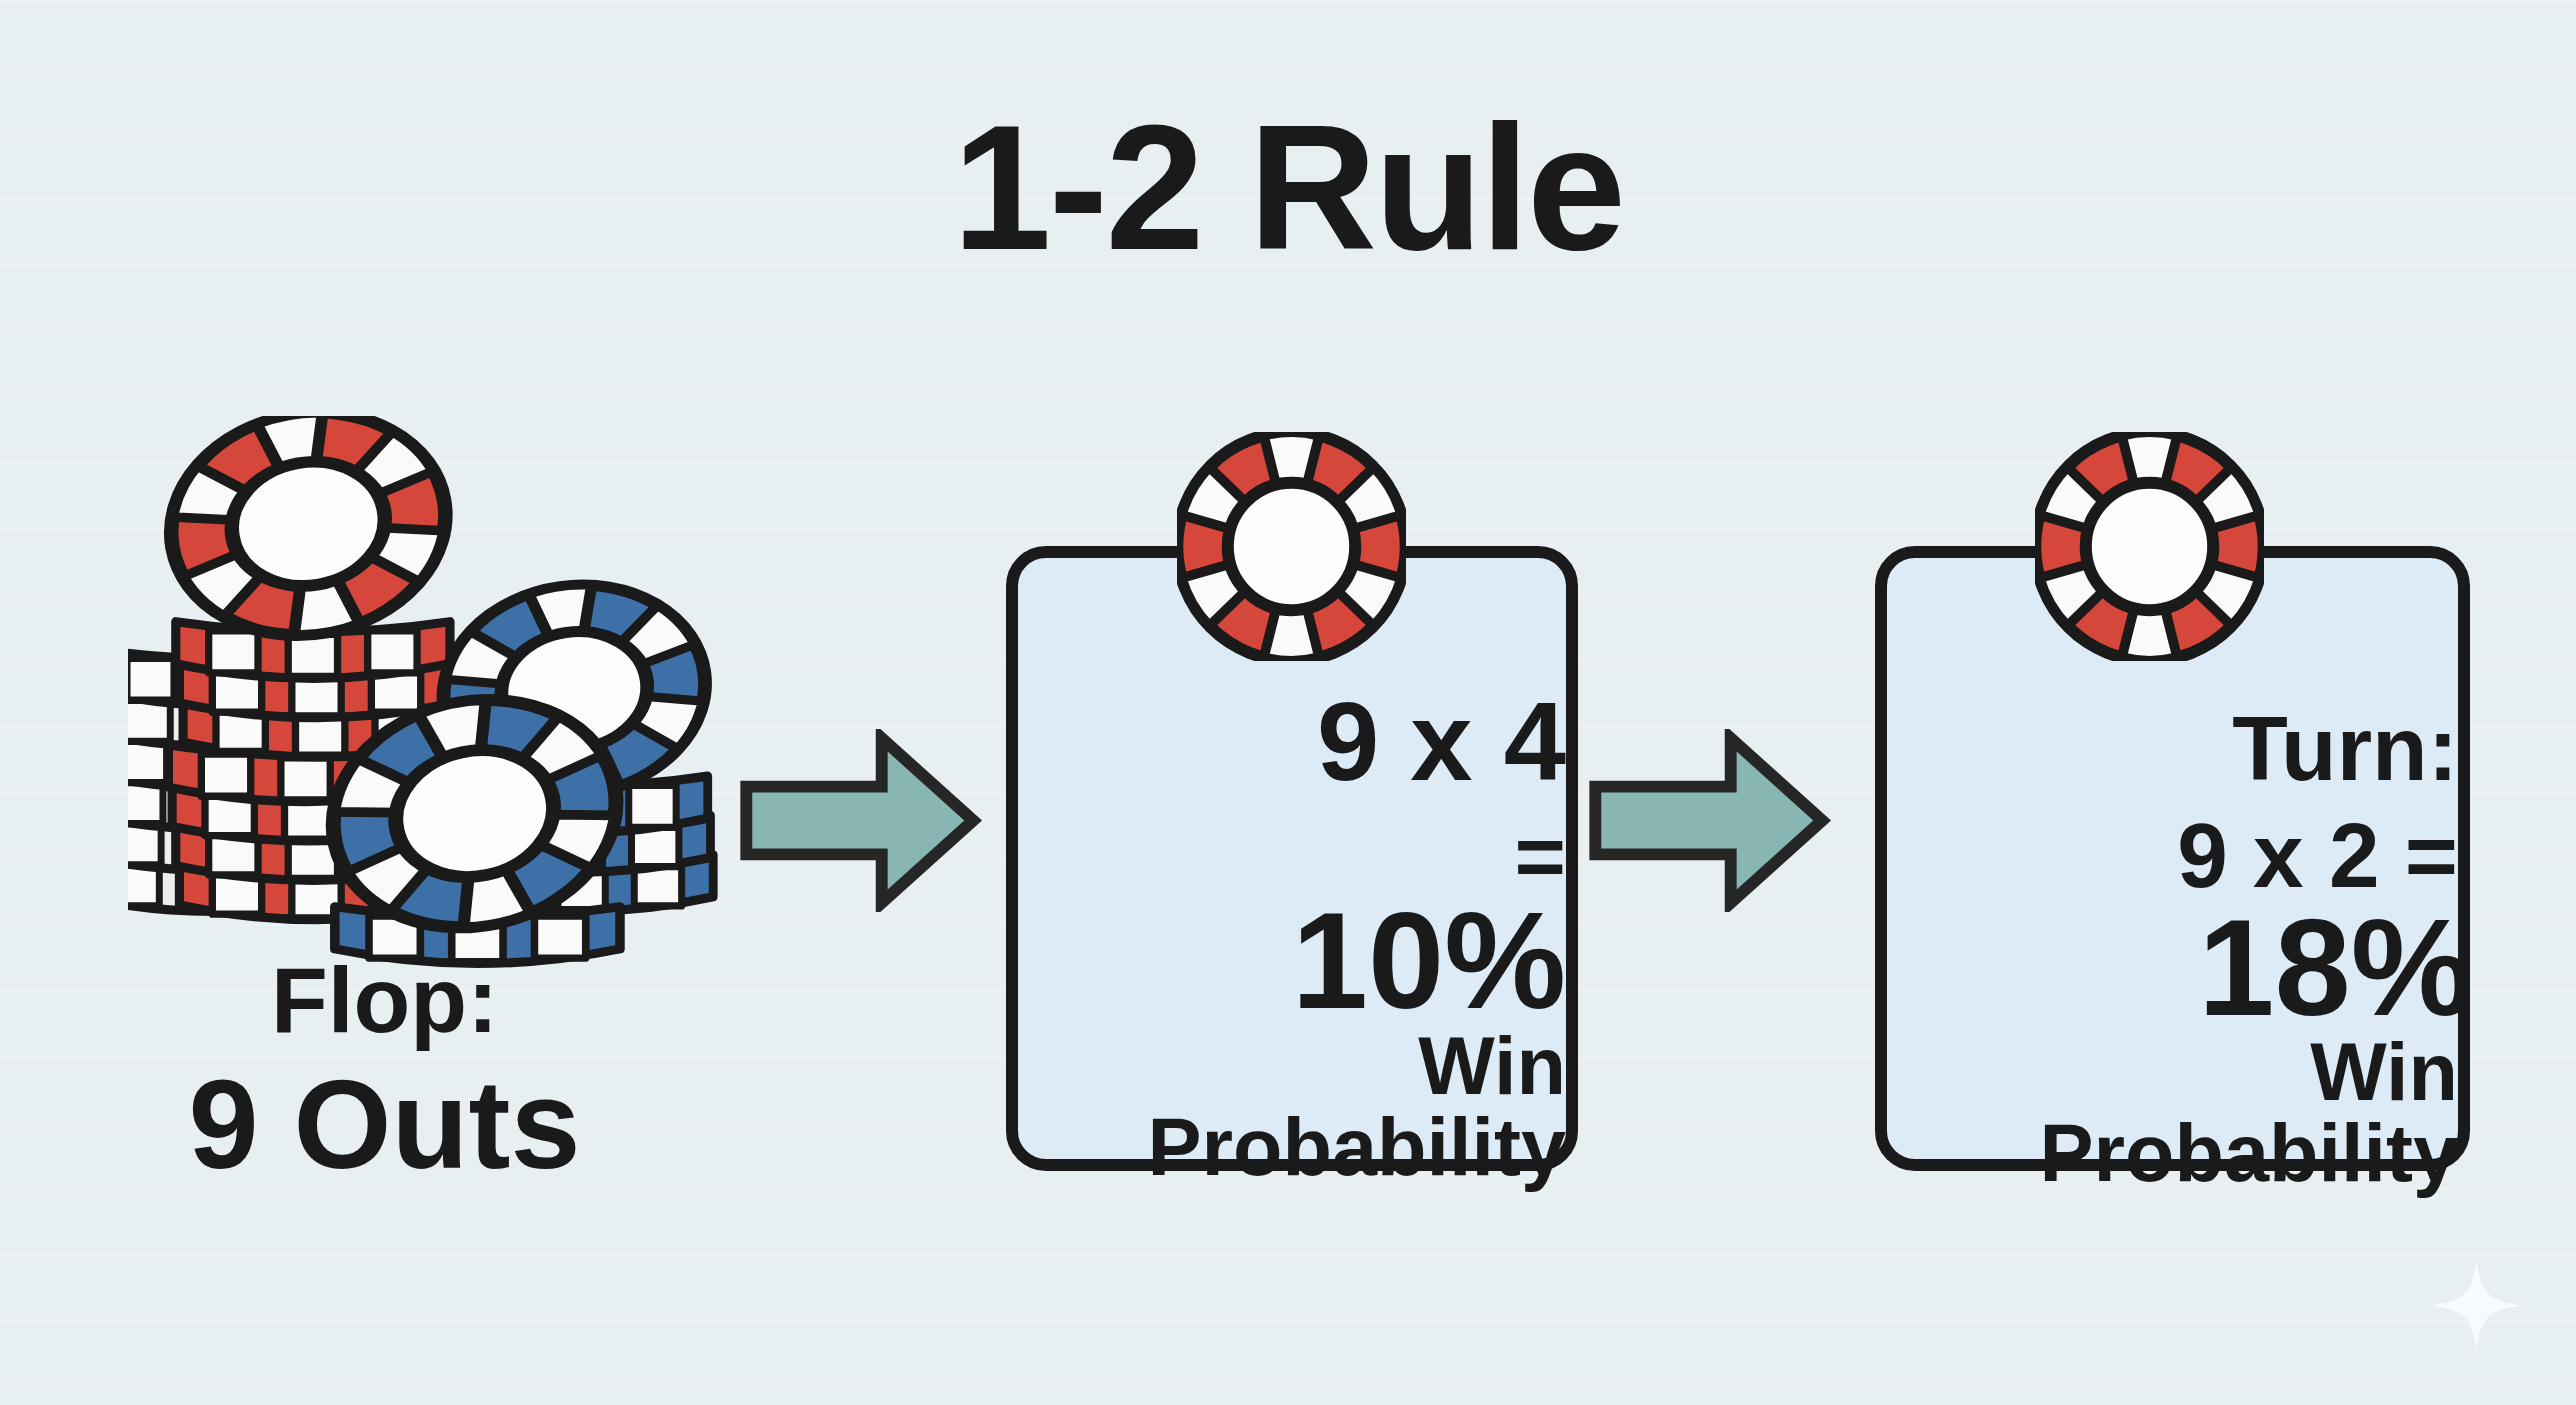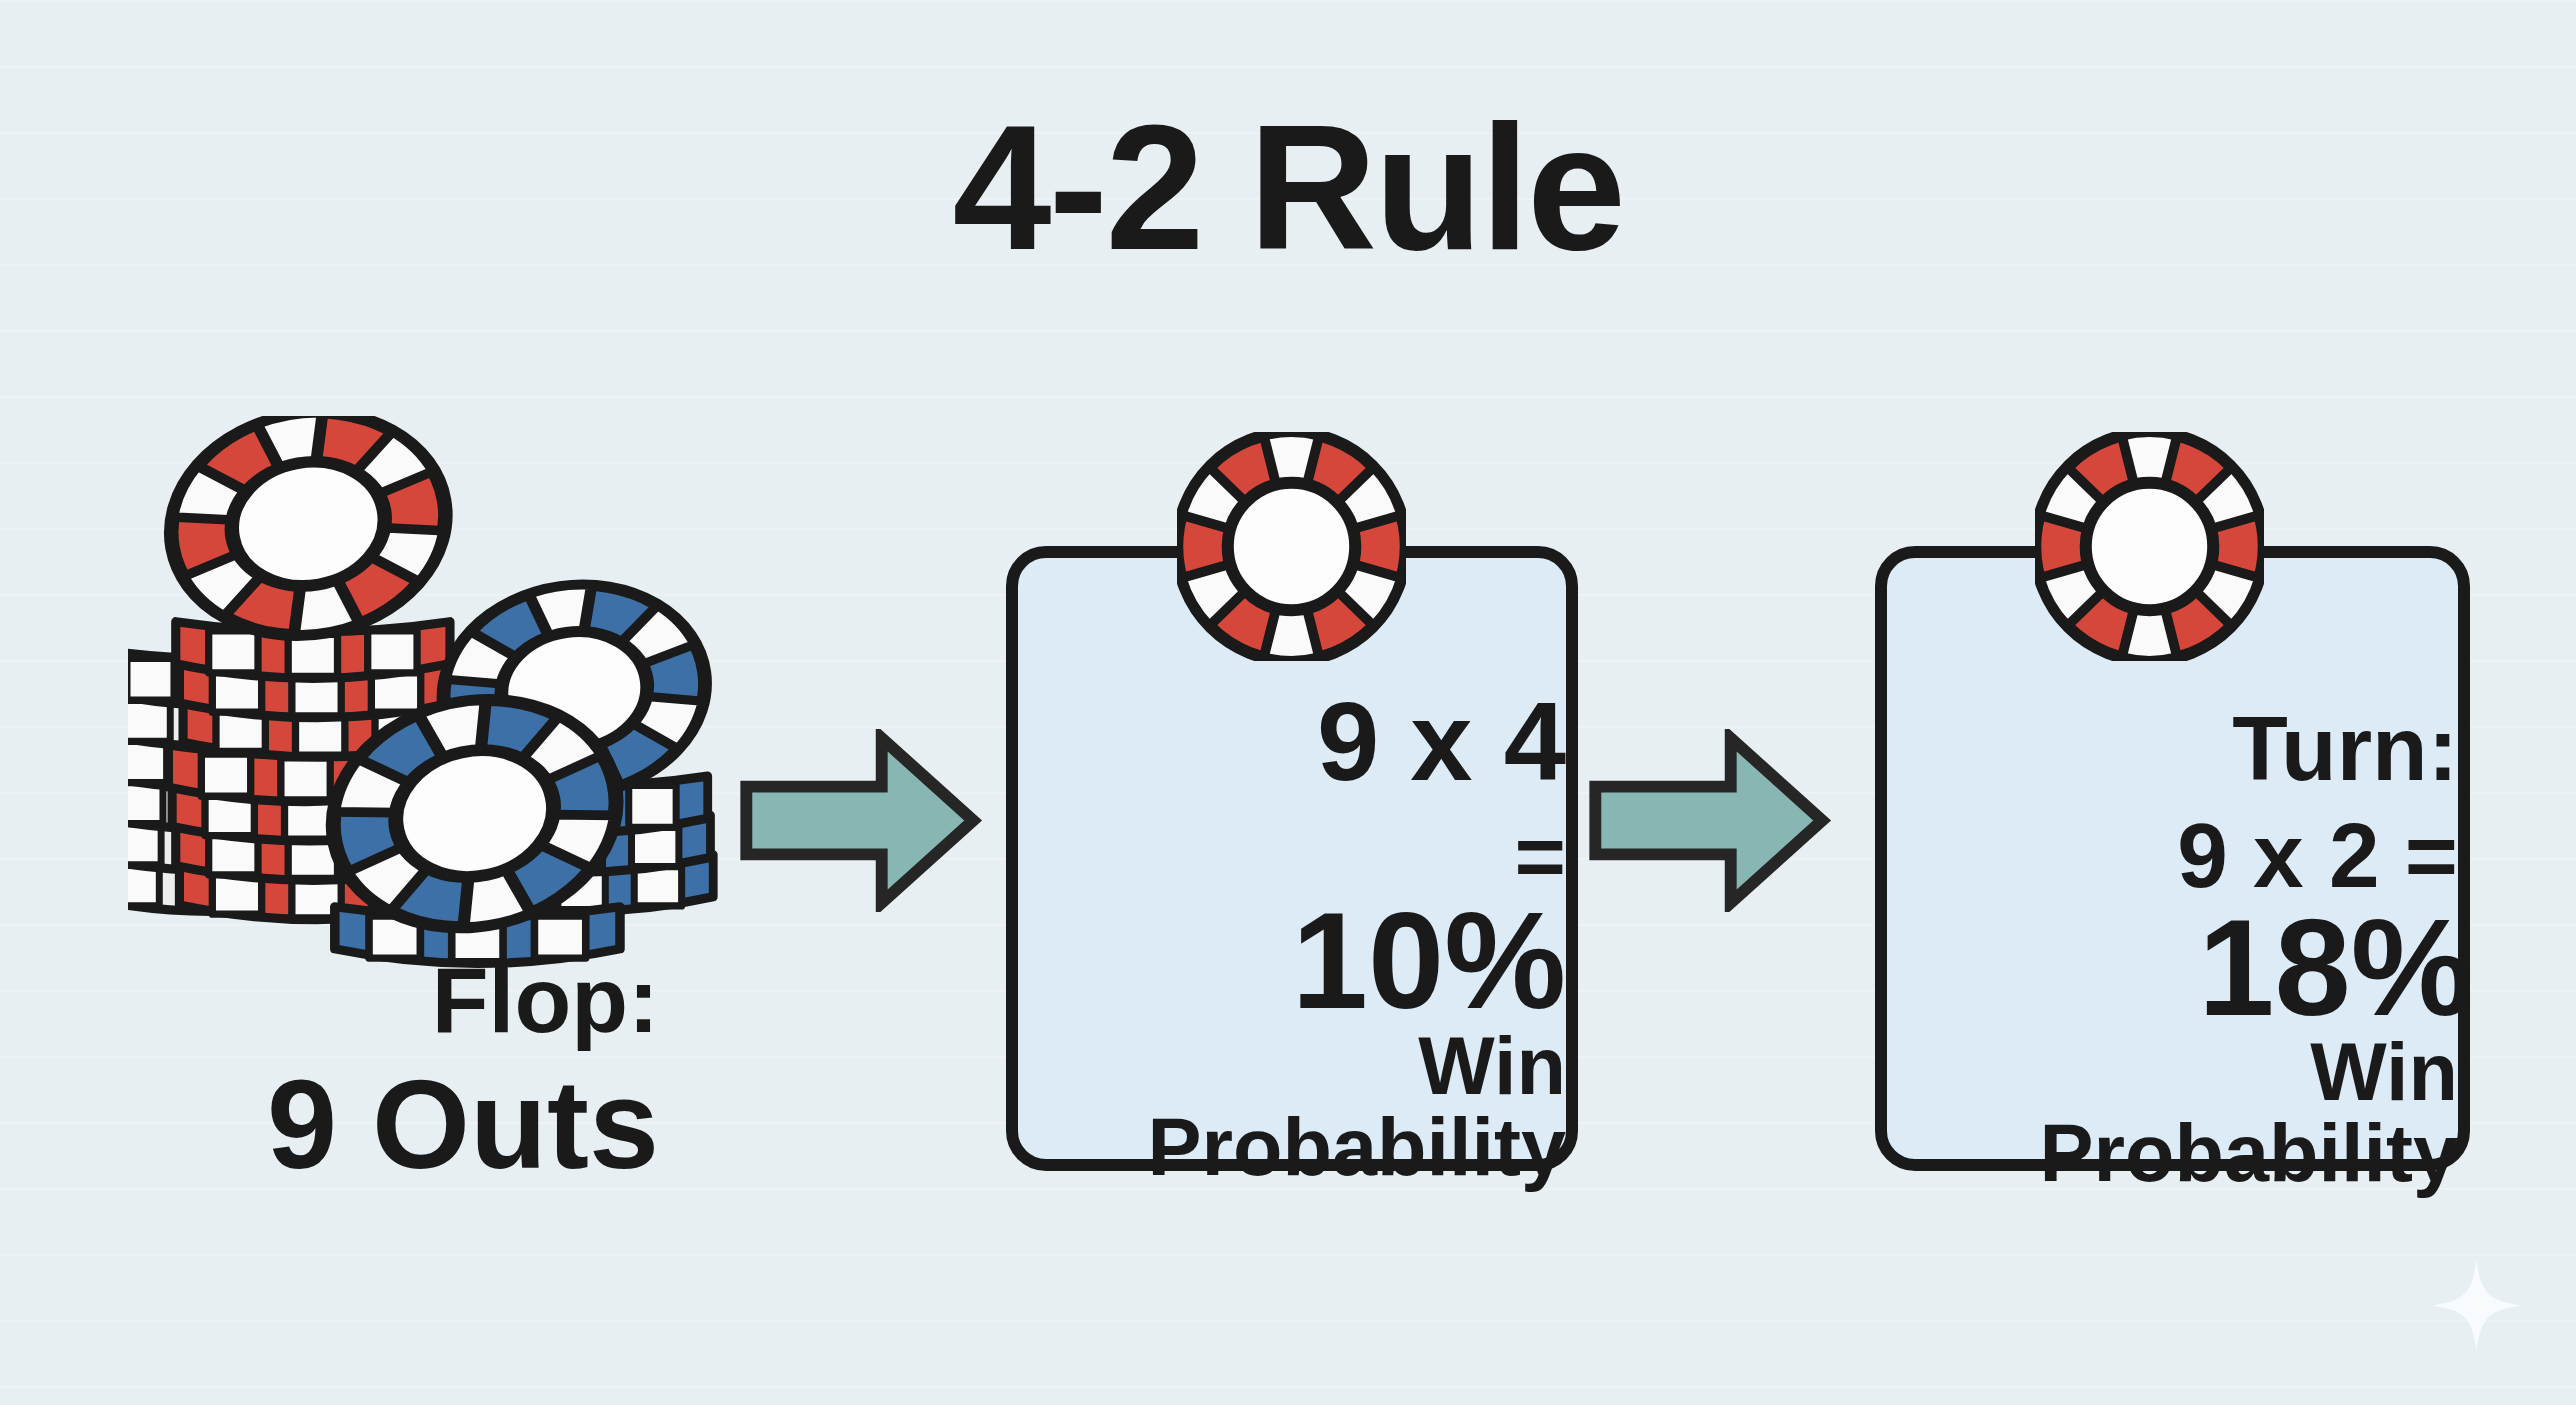--- a/index.html
+++ b/index.html
@@ -39,21 +39,21 @@
   .card .ln{line-height:1;font-weight:700;color:var(--ink,#1a1a1a);width:100%;}
   #card-flop .ln1{margin-top:128px;font-size:112px;}
   #card-flop .ln2{margin-top:13.7px;font-size:88px;}
   #card-flop .ln3{margin-top:-7.3px;font-size:137px;}
   #card-flop .ln4{margin-top:-3.7px;font-size:81px;}
   #card-turn .ln1{margin-top:145px;font-size:91px;}
   #card-turn .ln2{margin-top:16px;font-size:91px;}
   #card-turn .ln3{margin-top:-1.8px;font-size:137px;padding-left:29px;}
   #card-turn .ln4{margin-top:-4.6px;font-size:81px;}
   
-  #flop-label{left:110px;top:950px;width:549px;text-align:right;color:var(--ink,#1a1a1a);}
+  #flop-label{left:110px;top:950px;width:549px;text-align:center;color:var(--ink,#1a1a1a);}
   #flop-label .l1{font-size:93px;font-weight:700;line-height:1.08;}
   #flop-label .l2{font-size:126px;font-weight:700;line-height:1.06;margin-top:7.3px;}
   
   .cf-body{fill:var(--chip,#d6473b);stroke:var(--ink,#1a1a1a);stroke-width:11;}
   .cf-stripe{fill:#fafafa;stroke:var(--ink,#1a1a1a);stroke-width:9;stroke-linejoin:round;}
   .cf-center{fill:#fdfdfd;stroke:var(--ink,#1a1a1a);stroke-width:11;}
   .cb-body{fill:var(--chip,#d6473b);stroke:var(--ink,#1a1a1a);stroke-width:10;stroke-linejoin:round;}
   .cb-stripe{fill:#fafafa;stroke:var(--ink,#1a1a1a);stroke-width:8;stroke-linejoin:round;}
   .arrow{fill:var(--arrow_teal,#87b6b3);stroke:#262626;stroke-width:13;stroke-linejoin:miter;}
   .sparkle{fill:var(--sparkle,#f8fcfe);opacity:.9;}
@@ -78,21 +78,21 @@
       <g id="chipBand">
         <path class="cb-body" d="M -150 0 Q 0 22 150 0 L 150 46 Q 0 78 -150 46 Z"></path>
         <rect class="cb-stripe" x="-114" y="10" width="54" height="46"></rect>
         <rect class="cb-stripe" x="-27" y="14" width="54" height="46"></rect>
         <rect class="cb-stripe" x="60" y="10" width="54" height="46"></rect>
       </g>
       <path id="arrowShape" class="arrow" d="M 0 -37 L 148 -37 L 148 -90 L 248 0 L 148 90 L 148 37 L 0 37 Z"></path>
     </defs>
   </svg>
 
-  <div id="title" class="abs">4-2 Rule</div>
+  <div id="title" class="abs">1-2 Rule</div>
 
   <svg class="abs" style="left:128px;top:416px" width="622" height="585" viewBox="0 0 680 640">
 
     <g style="--chip:#ededed">
       <use href="#chipBand" transform="translate(91 480) scale(0.95 1)"></use>
       <use href="#chipBand" transform="translate(93 435) scale(0.95 1)"></use>
       <use href="#chipBand" transform="translate(95 390) scale(0.95 1)"></use>
       <use href="#chipBand" transform="translate(99 345) scale(0.95 1)"></use>
       <use href="#chipBand" transform="translate(103 300) scale(0.95 1)"></use>
       <use href="#chipBand" transform="translate(107 255) scale(0.95 1)"></use>

